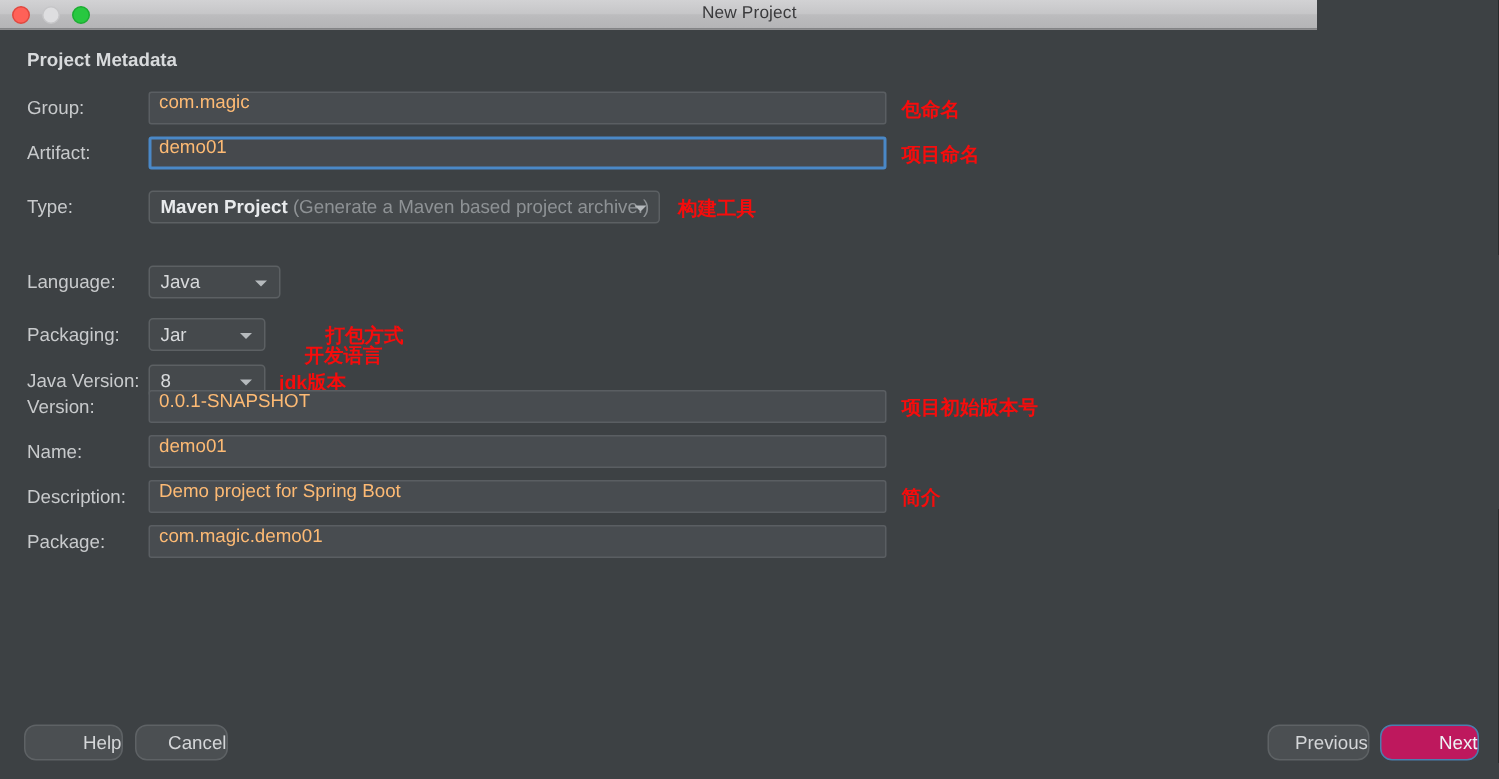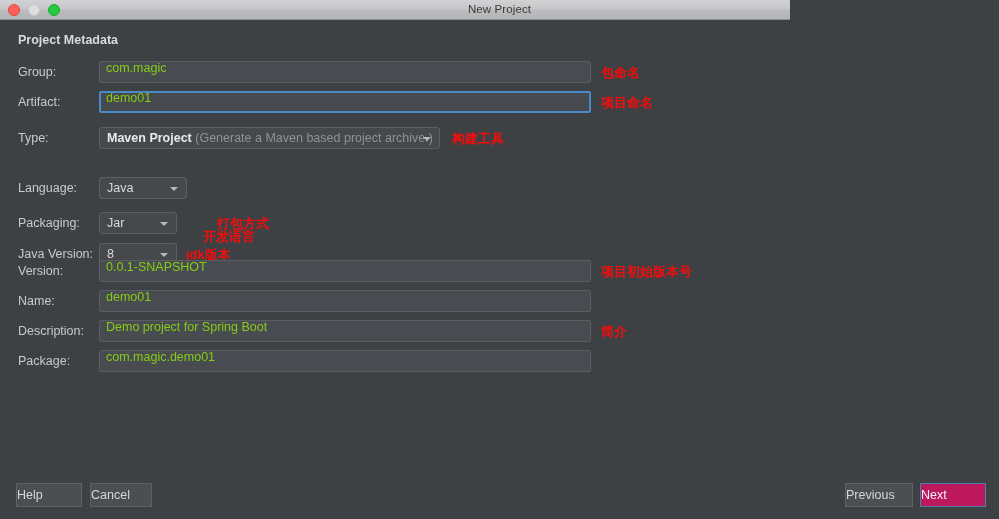--- a/index.html
+++ b/index.html
@@ -18,21 +18,21 @@
     width: 999px;
     height: 519px;
     overflow: hidden;
     background: #3d4144;
   }
 
   
   #titlebar {
     position: absolute;
     left: 0; top: 0;
-    width: 790px;
+    width: 878px;
     height: 20px;
     background: linear-gradient(to bottom, #d2d2d4 0%, #c6c6c8 48%, #bcbcbe 52%, #b4b4b6 100%);
     border-bottom: 1px solid #8e8e90;
     box-sizing: border-box;
   }
   #title-text {
     position: absolute;
     left: 0; top: 0;
     width: 999px;
     line-height: 19px;
@@ -97,21 +97,21 @@
   .textfield {
     position: absolute;
     left: 99px;
     top: 0;
     width: 492px;
     height: 22px;
     box-sizing: border-box;
     background: #484c50;
     border: 1px solid #5a5e62;
     border-radius: 2px;
-    color: #84cc16;
+    color: #fdba74;
     font-size: 12.5px;
     font-family: "Liberation Sans", "DejaVu Sans", sans-serif;
     line-height: 20px;
     padding: 0 0 8px 6px;
     outline: none;
   }
   .textfield.focused {
     border: 2px solid #4a88c7;
     background: #46494d;
     padding-left: 5px;
@@ -171,27 +171,27 @@
     font-weight: bold;
     color: #f60c0c;
     white-space: nowrap;
   }
 
   
   .btn {
     position: absolute;
     height: 24px;
     box-sizing: border-box;
-    border-radius: 0;
+    border-radius: 8px;
     background: #4b4f52;
     border: 1px solid #5e6265;
     color: #d4d6d8;
     font-size: 12.5px;
     font-family: "Liberation Sans", "DejaVu Sans", sans-serif;
-    text-align: left;
+    text-align: right;
     line-height: 22px;
     cursor: default;
   }
   .btn-primary {
     background: #be185d;
     border: 1px solid #4a7fae;
     color: #eef2f6;
   }
   #btn-help   { left: 16px;  top: 463px; width: 66px; }
   #btn-cancel { left: 90px;  top: 463px; width: 62px; }

